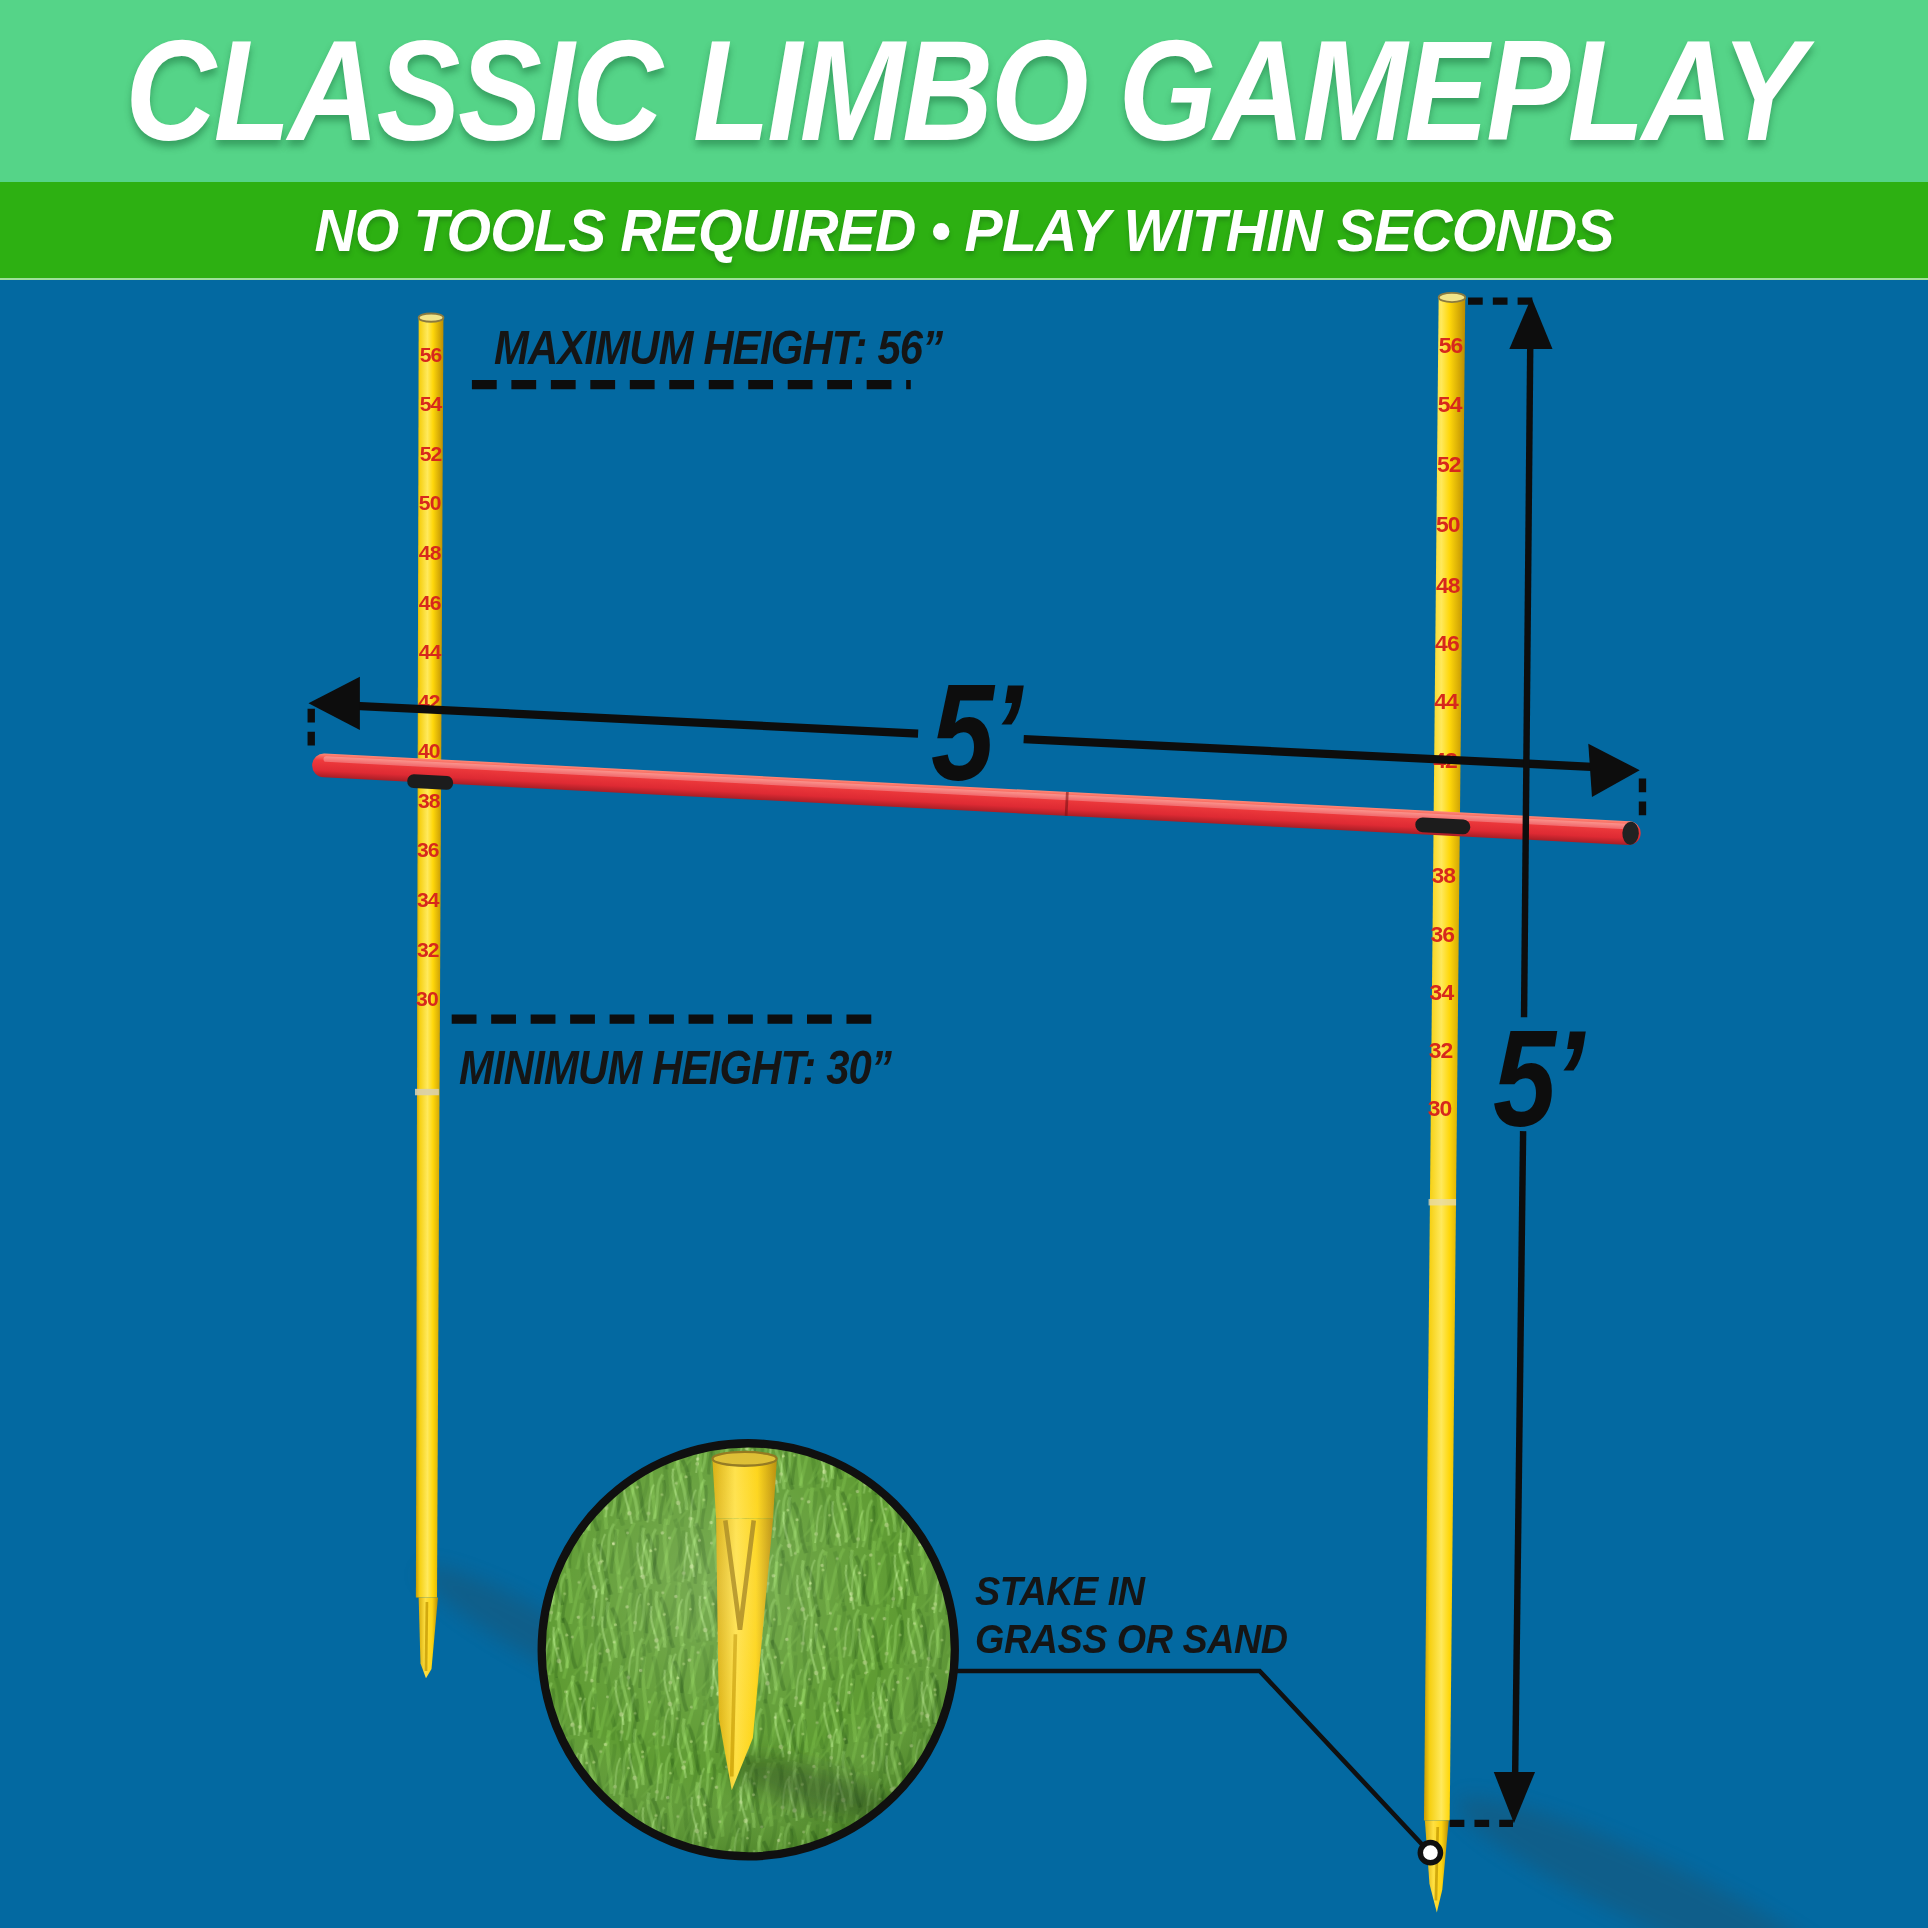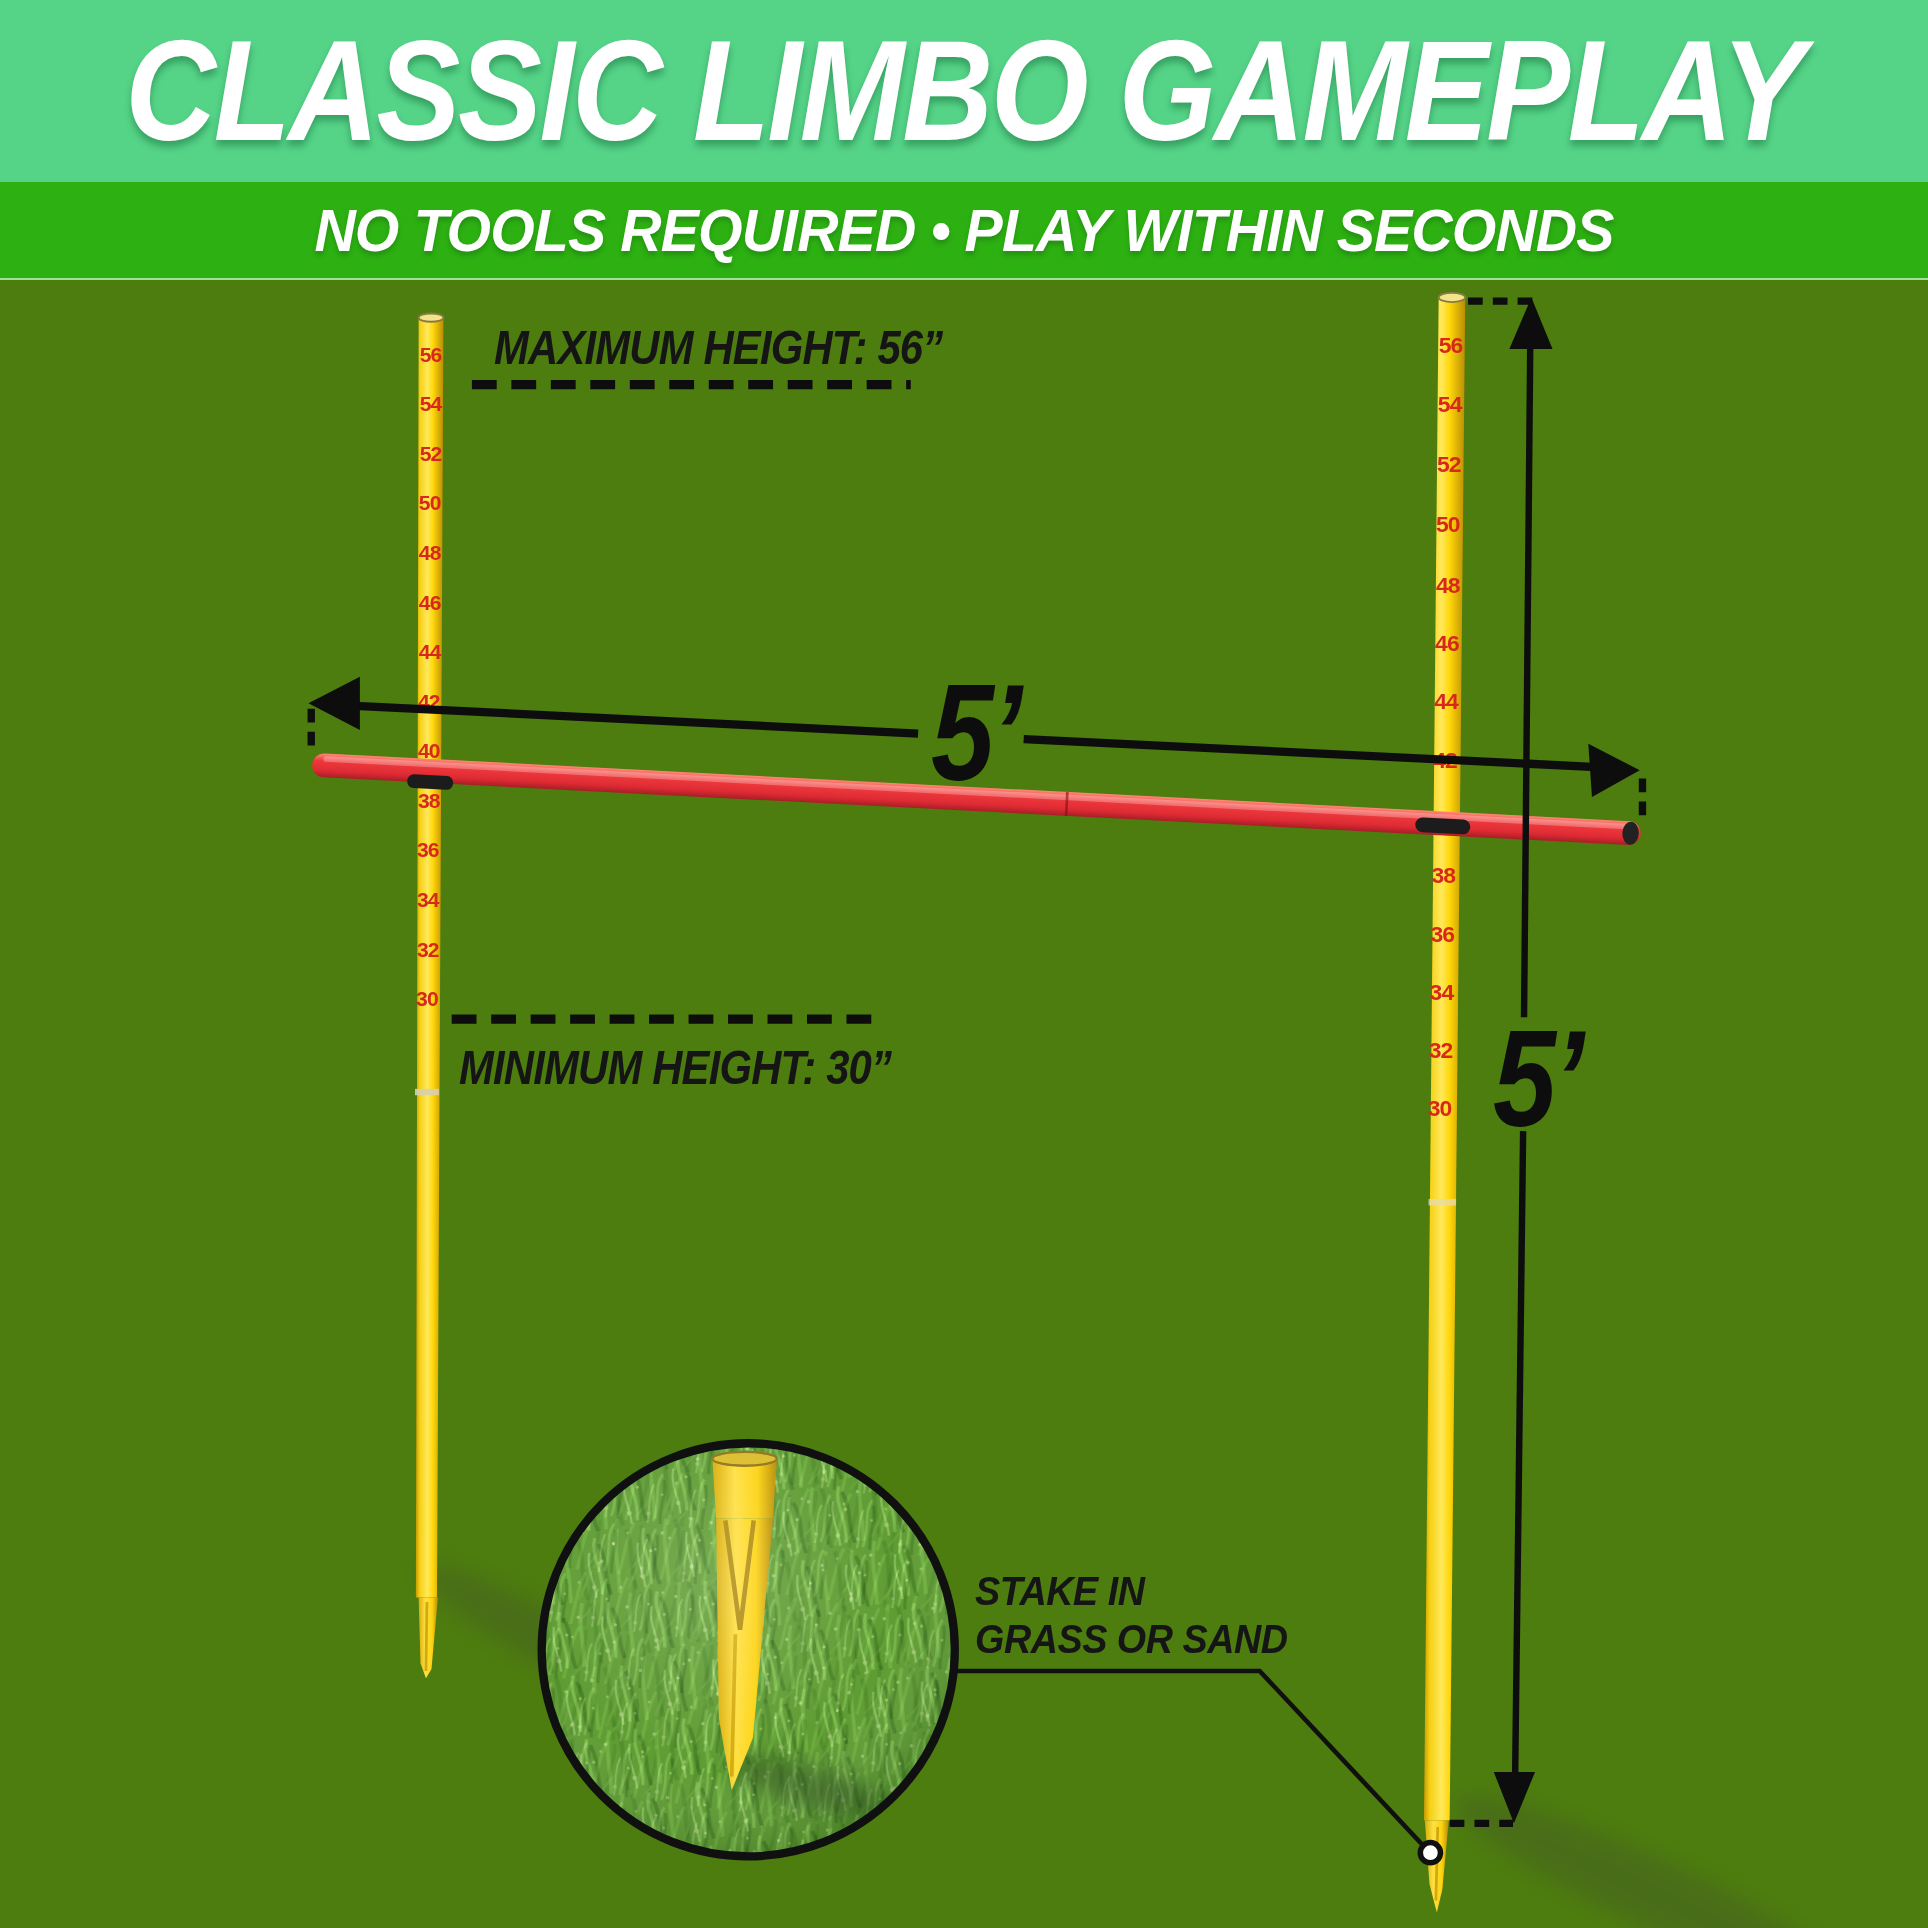--- a/index.html
+++ b/index.html
@@ -1,17 +1,17 @@
 <!DOCTYPE html>
 <html style="font-size:14.7px"><head>
 <meta charset="utf-8">
 <style>
   html,body{margin:0;padding:0;background:#fff;}
   .canvas{
-    position:relative;width:1928px;height:1928px;background:#4d7c0f;overflow:hidden;
+    position:relative;width:1928px;height:1928px;background:#0369a1;overflow:hidden;
     font-family:"Liberation Sans","DejaVu Sans",sans-serif;
   }
   
   .band-light{position:absolute;left:0;top:0;width:1928px;height:182px;background:#55d488;}
   .band-dark{position:absolute;left:0;top:182px;width:1928px;height:96px;background:#2db012;border-bottom:2.8px solid #9fe09a;}
   .page-title{
     position:absolute;left:50%;top:9.2px;white-space:nowrap;
     transform:translateX(-50%) scaleX(0.88);transform-origin:center top;
     font-size:143px;line-height:163px;font-weight:bold;font-style:italic;
     color:#ffffff;letter-spacing:-2.8px;

